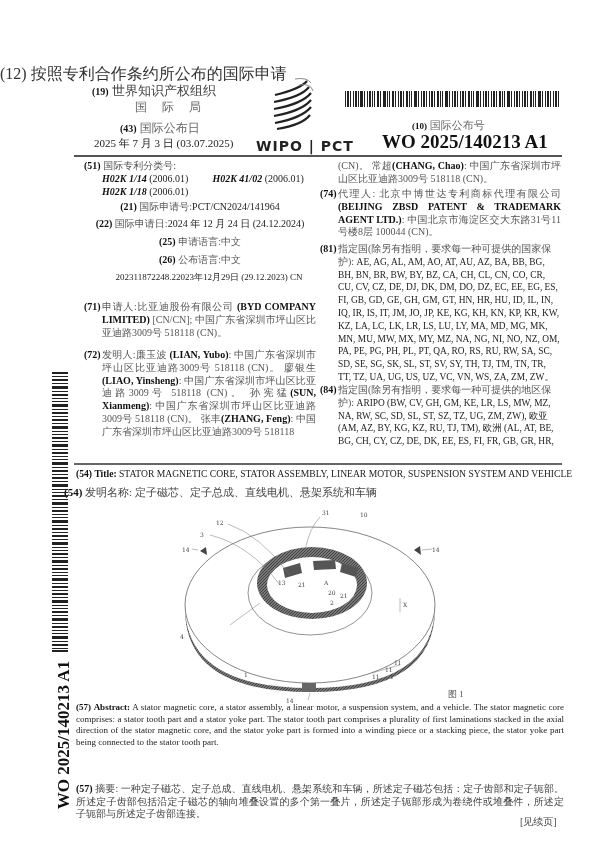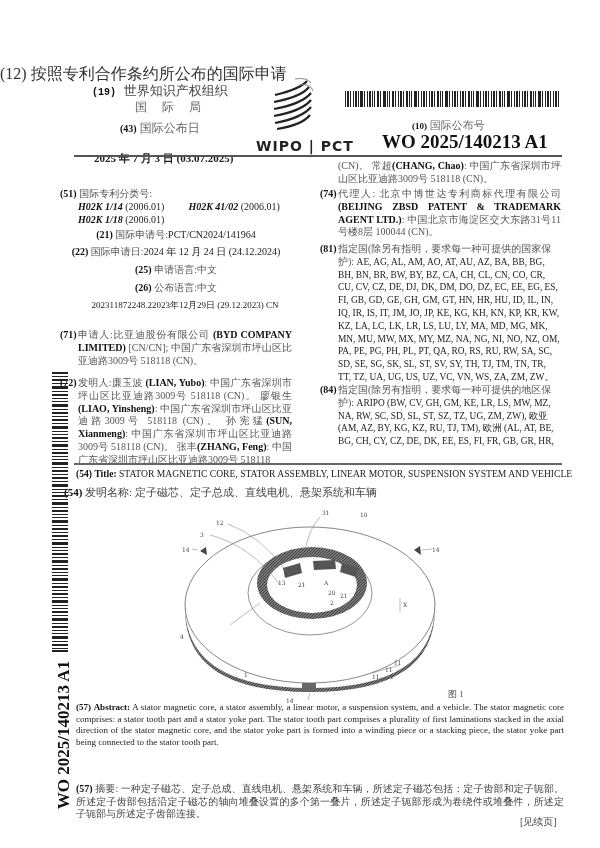--- a/index.html
+++ b/index.html
@@ -5,36 +5,36 @@
   html, body { margin:0; padding:0; background:#ffffff; }
   body { width:600px; height:848px; position:relative; overflow:hidden;
          font-family:"Liberation Serif","DejaVu Serif",serif; color:#222; }
   .abs { position:absolute; }
   .b { font-weight:bold; color:#111; }
   .g { color:#555; }
   .bi { font-weight:bold; font-style:italic; color:#111; }
 
   
   .doc-title { left:0; width:516px; top:64px; text-align:left; font-size:16px; color:#333; }
-  .org { left:92px; top:82px; font-size:13px; color:#444;font-family:Liberation Mono, monospace; }
+  .org { left:92px; top:82px; font-size:13px; color:#444; }
   .bureau { left:135px; top:99px; font-size:12px; color:#666; letter-spacing:6px; }
   .pubdate-label { left:120px; top:120px; font-size:12px; color:#666; }
-  .pubdate { left:94px; top:151px; font-size:11px; font-weight:bold; color:#222; }
+  .pubdate { left:94px; top:136px; font-size:11px; font-weight:normal; color:#222; }
   .logo { left:255px; top:75px; width:90px; height:80px; }
   .logo-text { left:256px; top:138px; font-family:"DejaVu Sans",sans-serif; font-size:14px; font-weight:bold; letter-spacing:1px; color:#222; }
   .barcode-h { left:345px; top:91px; width:215px; height:16px; }
   .pubno-label { left:412px; top:118px; font-size:11px; color:#666; }
   .pubno { left:382px; top:131px; font-size:19px; font-weight:bold; color:#111; }
   .hr-top { left:74px; top:155px; width:488px; height:2px; background:#555; }
 
   
   .col { font-size:10px; line-height:12.8px; }
   .num { font-weight:bold; color:#111; }
   .row-lr { display:flex; justify-content:center; }
-  .leftcol { left:60px; width:232px;margin-top:28px; }
+  .leftcol { left:84px; width:232px; }
   .rightcol { left:320px; width:241px; }
   .indent { padding-left:18px; }
   .just { text-align:justify; }
 
   .hr-mid { left:74px; top:463px; width:488px; height:2px; background:#666; }
 
   .title-en { left:76px; top:468px; font-size:9.6px; color:#222; }
   .title-cn { left:64px; top:485px; font-size:11px; color:#444; }
 
   .figure { left:150px; top:505px; width:320px; height:200px; }

